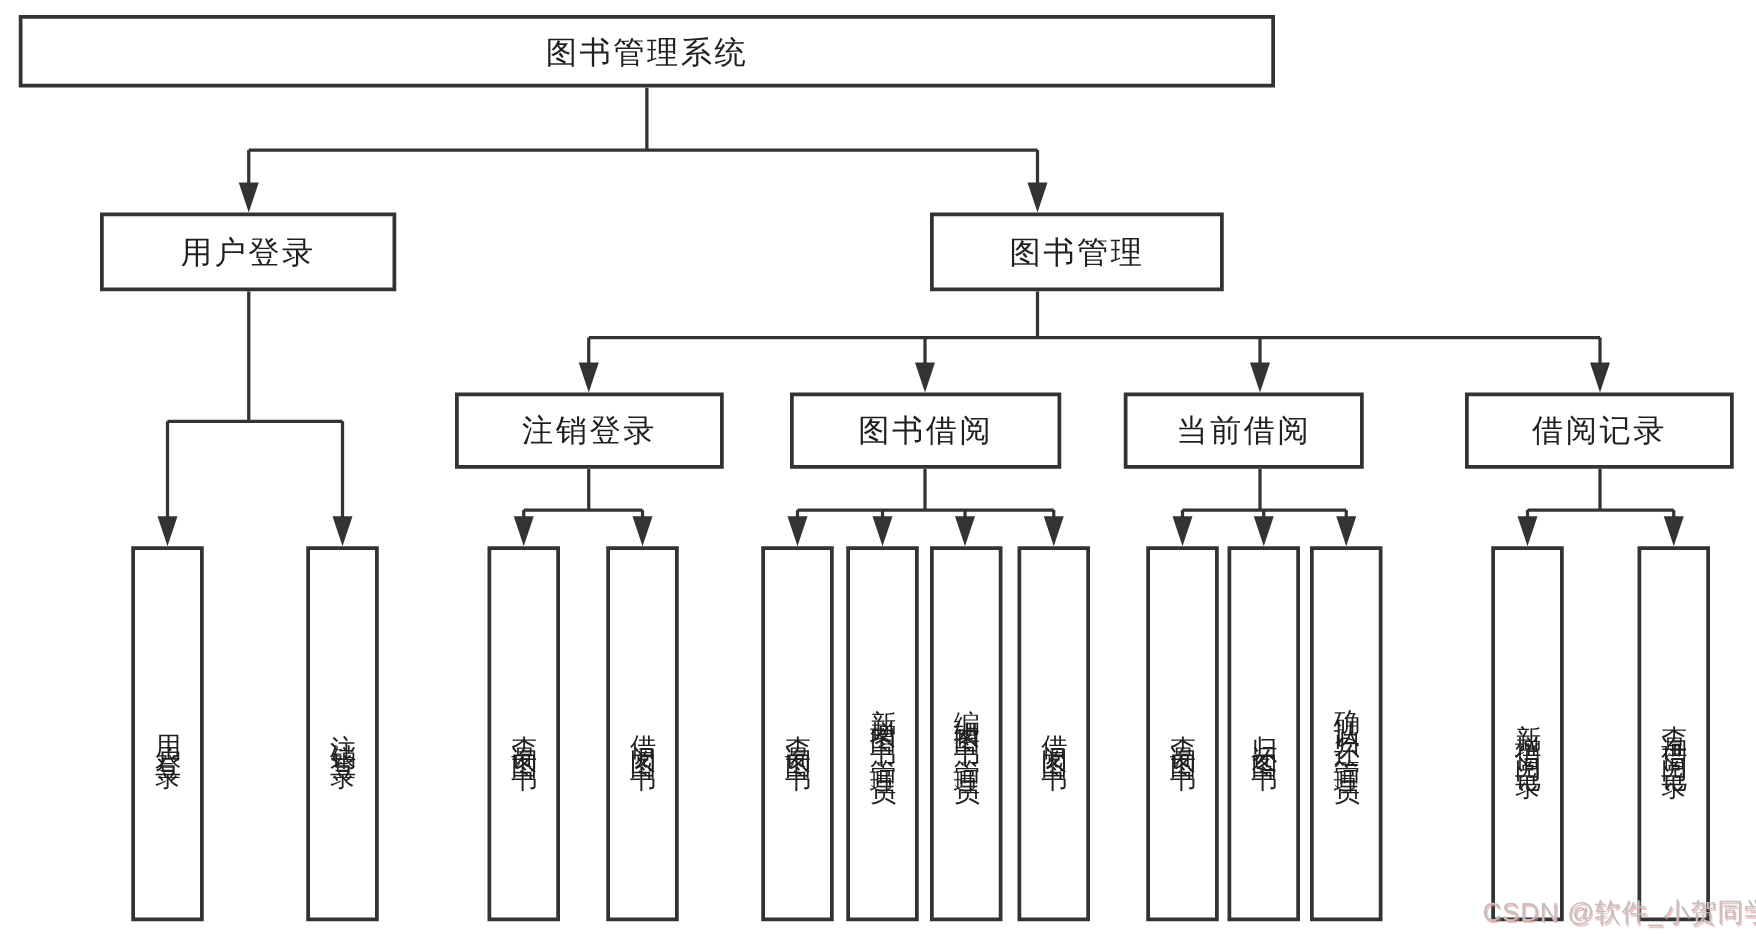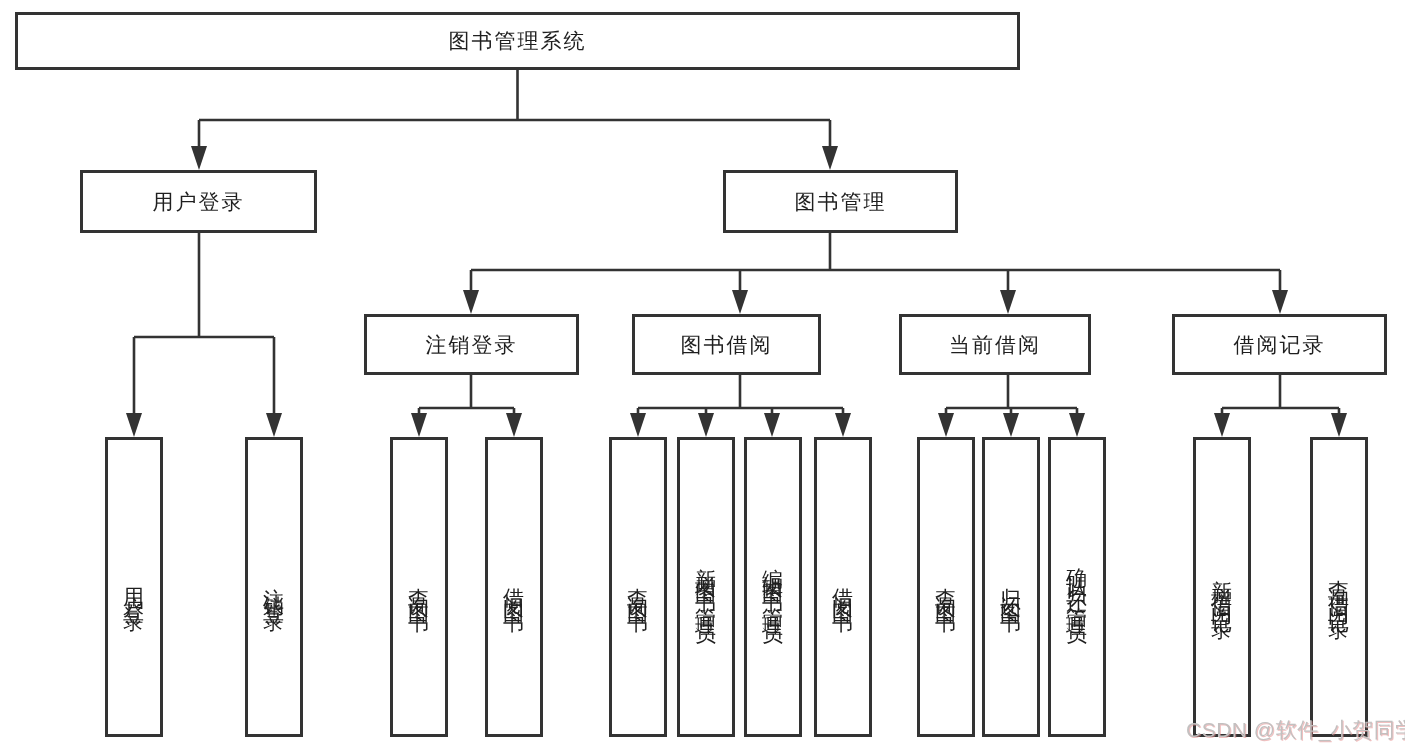--- a/index.html
+++ b/index.html
@@ -26,21 +26,21 @@
     position: absolute;
     box-sizing: border-box;
     background: #ffffff;
     border: 3px solid #333333;
     display: flex;
     align-items: center;
     justify-content: center;
     color: #1f1f1f;
   }
   .node.h .lbl {
-    font-size: 21px;
+    font-size: 25px;
     letter-spacing: 2px;
     white-space: nowrap;
     font-family: Liberation Serif, serif;
   }
   .node.v .lbl {
     writing-mode: vertical-rl;
     font-size: 21px;
     letter-spacing: 8px;
     line-height: 1;
     white-space: nowrap;
@@ -101,28 +101,28 @@
     </g>
   </svg>
 
   <div class="node h" style="left:15px; top:12px; width:1005px; height:58px;">
     <span class="lbl">图书管理系统</span>
   </div>
 
   <div class="node h" style="left:80px; top:170px; width:237px; height:63px;">
     <span class="lbl">用户登录</span>
   </div>
-  <div class="node h" style="left:723px; top:170px; width:235px; height:63px;">
+  <div class="node h" style="left:744px; top:170px; width:235px; height:63px;">
     <span class="lbl">图书管理</span>
   </div>
 
   <div class="node h" style="left:364px; top:314px; width:215px; height:61px;">
     <span class="lbl">注销登录</span>
   </div>
-  <div class="node h" style="left:632px; top:314px; width:189px; height:61px;">
+  <div class="node h" style="left:632px; top:314px; width:217px; height:61px;">
     <span class="lbl">图书借阅</span>
   </div>
   <div class="node h" style="left:899px; top:314px; width:192px; height:61px;">
     <span class="lbl">当前借阅</span>
   </div>
   <div class="node h" style="left:1172px; top:314px; width:215px; height:61px;">
     <span class="lbl">借阅记录</span>
   </div>
 
   <div class="node v" style="left:105px; top:437px; width:58px; height:300px;">

